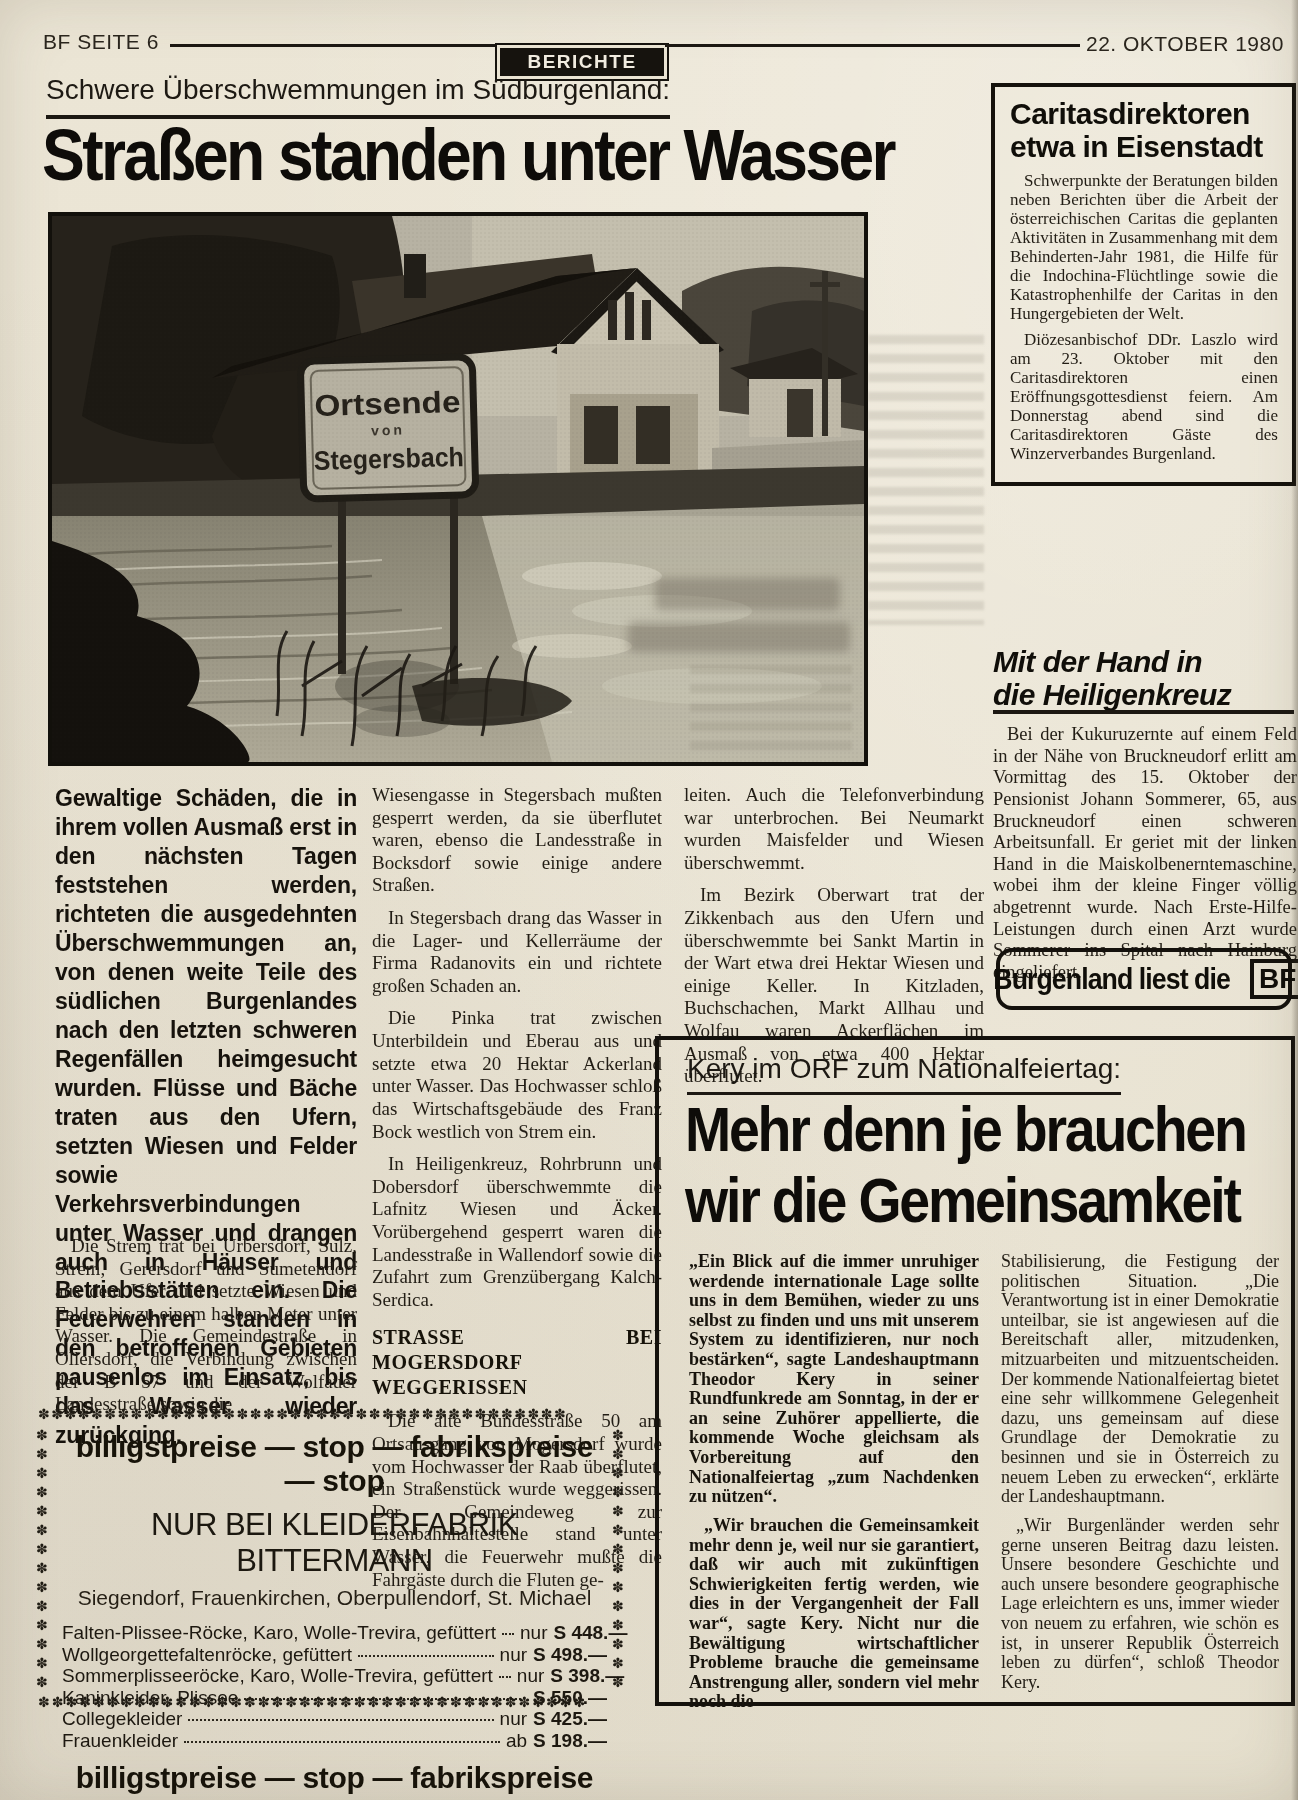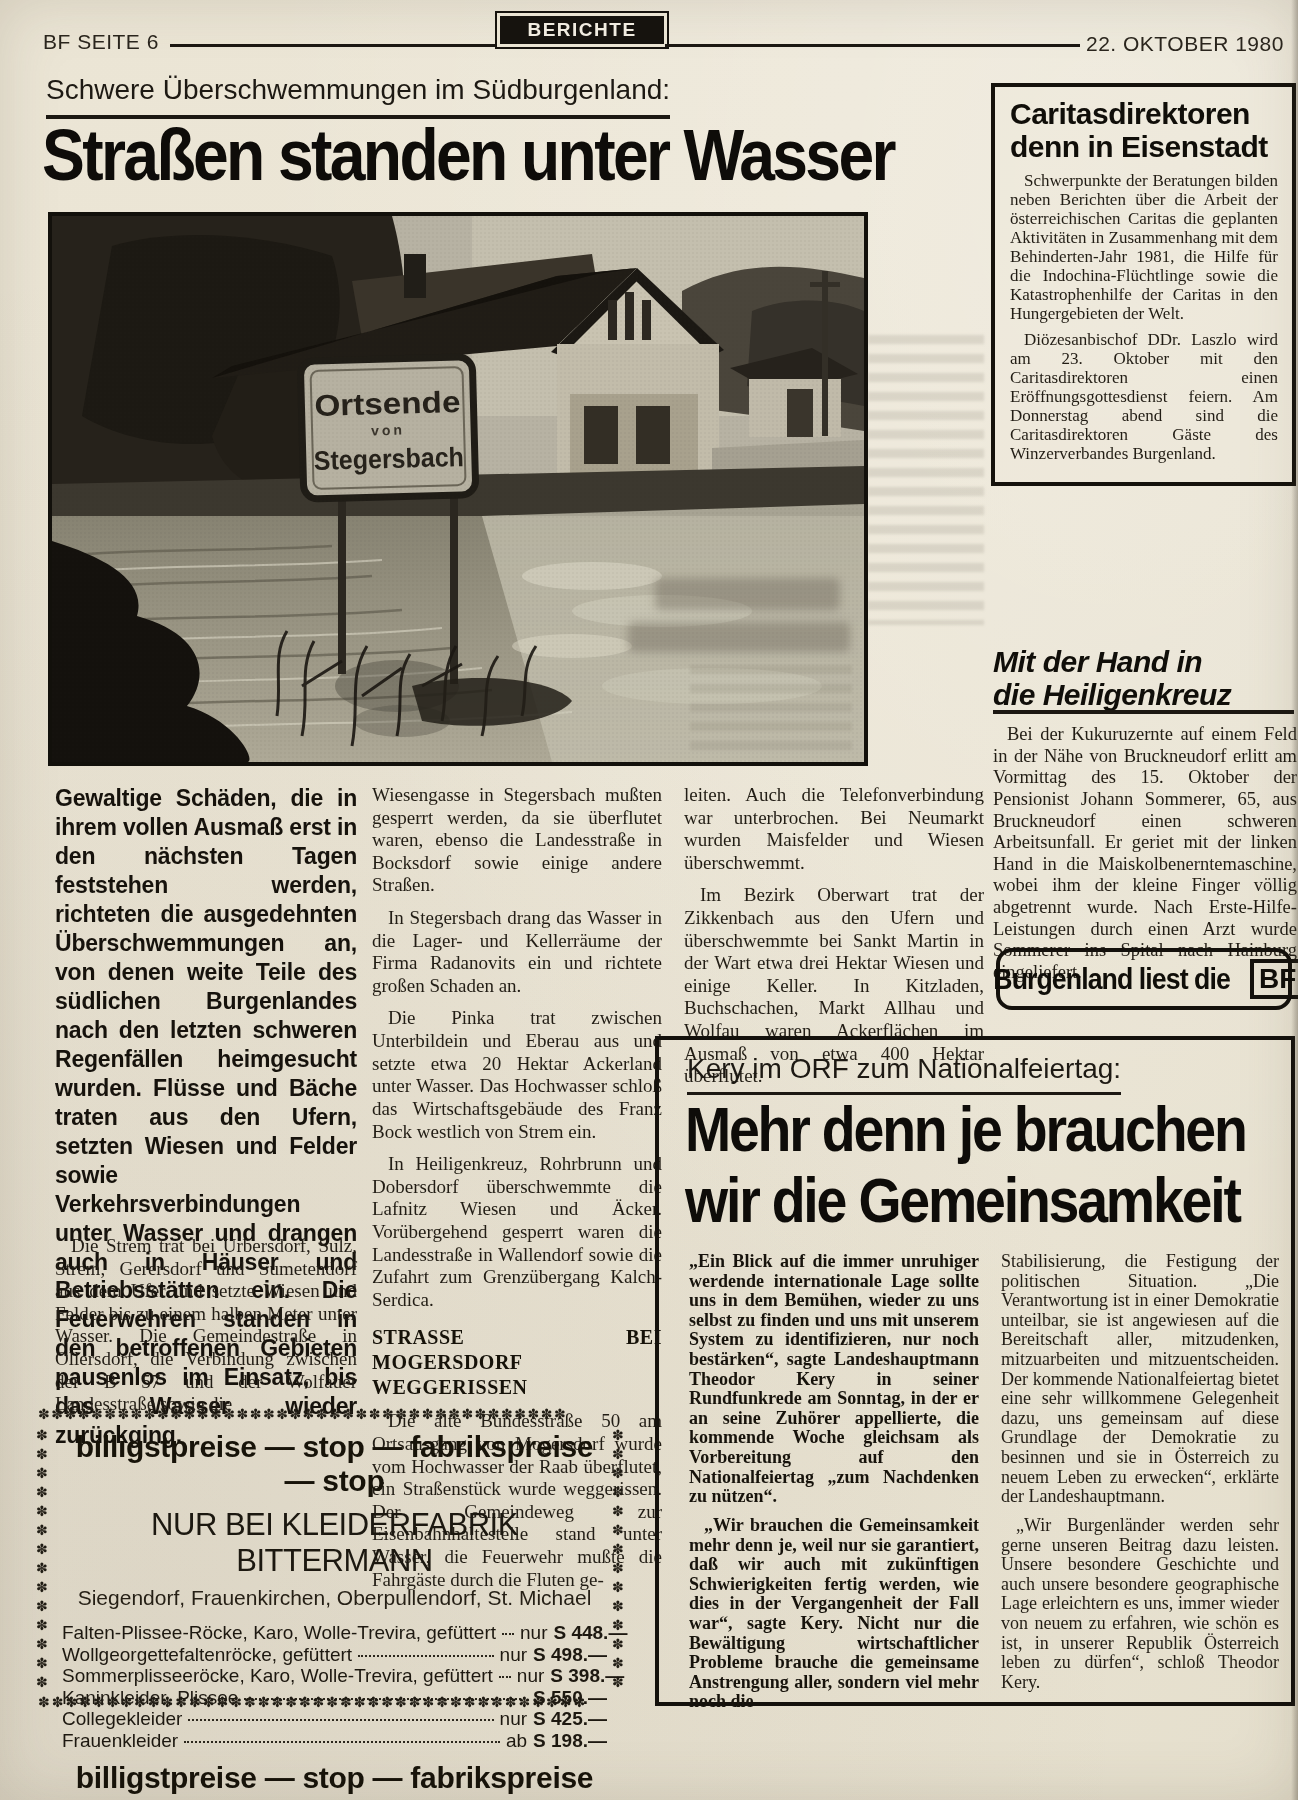--- a/index.html
+++ b/index.html
@@ -18,21 +18,21 @@
     color:#211d16;
   }
   .page::after{content:"";position:absolute;right:0;top:0;width:7px;height:100%;
     background:linear-gradient(90deg,rgba(0,0,0,0),rgba(56,48,36,.30));pointer-events:none;}
   .abs{position:absolute;}
   .rule{background:#1c1812;}
 
   
   .mh-label{font-size:21px;letter-spacing:.5px;color:#2a251d;}
   .berichte-box{
-    left:495px;top:11px;width:170px;height:34px;
+    left:495px;top:43px;width:170px;height:34px;
     background:#16130e;border:2px solid #16130e;
     box-shadow:inset 0 0 0 3px #eae4d3;
     display:flex;align-items:center;justify-content:center;
   }
   .berichte-box span{color:#f1ece0;font-weight:700;font-size:19px;letter-spacing:1.5px;}
 
   
   .kicker{font-size:28px;color:#1d1913;border-bottom:4px solid #1c1812;padding-bottom:9px;display:inline-block;}
   .megahead{
     font-weight:700;color:#0e0c09;font-size:73px;line-height:1;
@@ -242,21 +242,21 @@
   </div>
 
   <div class="abs serif" style="left:684px;top:784px;width:300px;">
     <p class="noindent">leiten. Auch die Telefonverbindung war unterbrochen. Bei Neumarkt wurden Maisfelder und Wiesen überschwemmt.</p>
     <p>Im Bezirk Oberwart trat der Zikkenbach aus den Ufern und überschwemmte bei Sankt Martin in der Wart etwa drei Hektar Wiesen und einige Keller. In Kitzladen, Buchschachen, Markt Allhau und Wolfau waren Ackerflächen im Ausmaß von etwa 400 Hektar überflutet.</p>
   </div>
 
   <div class="abs caritas">
     <div class="sbtitle">
       <div>Caritasdirektoren</div>
-      <div>denn in Eisenstadt</div>
+      <div>etwa in Eisenstadt</div>
     </div>
     <div class="serif sbbody" style="margin-top:8px;">
       <p>Schwerpunkte der Beratungen bilden neben Berichten über die Arbeit der österreichischen Caritas die geplanten Aktivitäten in Zusammenhang mit dem Behinderten-Jahr 1981, die Hilfe für die Indochina-Flüchtlinge sowie die Katastrophenhilfe der Caritas in den Hungergebieten der Welt.</p>
       <p>Diözesanbischof DDr. Laszlo wird am 23. Oktober mit den Caritasdirektoren einen Eröffnungsgottesdienst feiern. Am Donnerstag abend sind die Caritasdirektoren Gäste des Winzerverbandes Burgenland.</p>
     </div>
   </div>
 
   <div class="abs sbtitle" style="left:993px;top:645px;width:301px;font-style:italic;">
     <div>Mit der Hand in</div>
     <div>die Heiligenkreuz</div>

